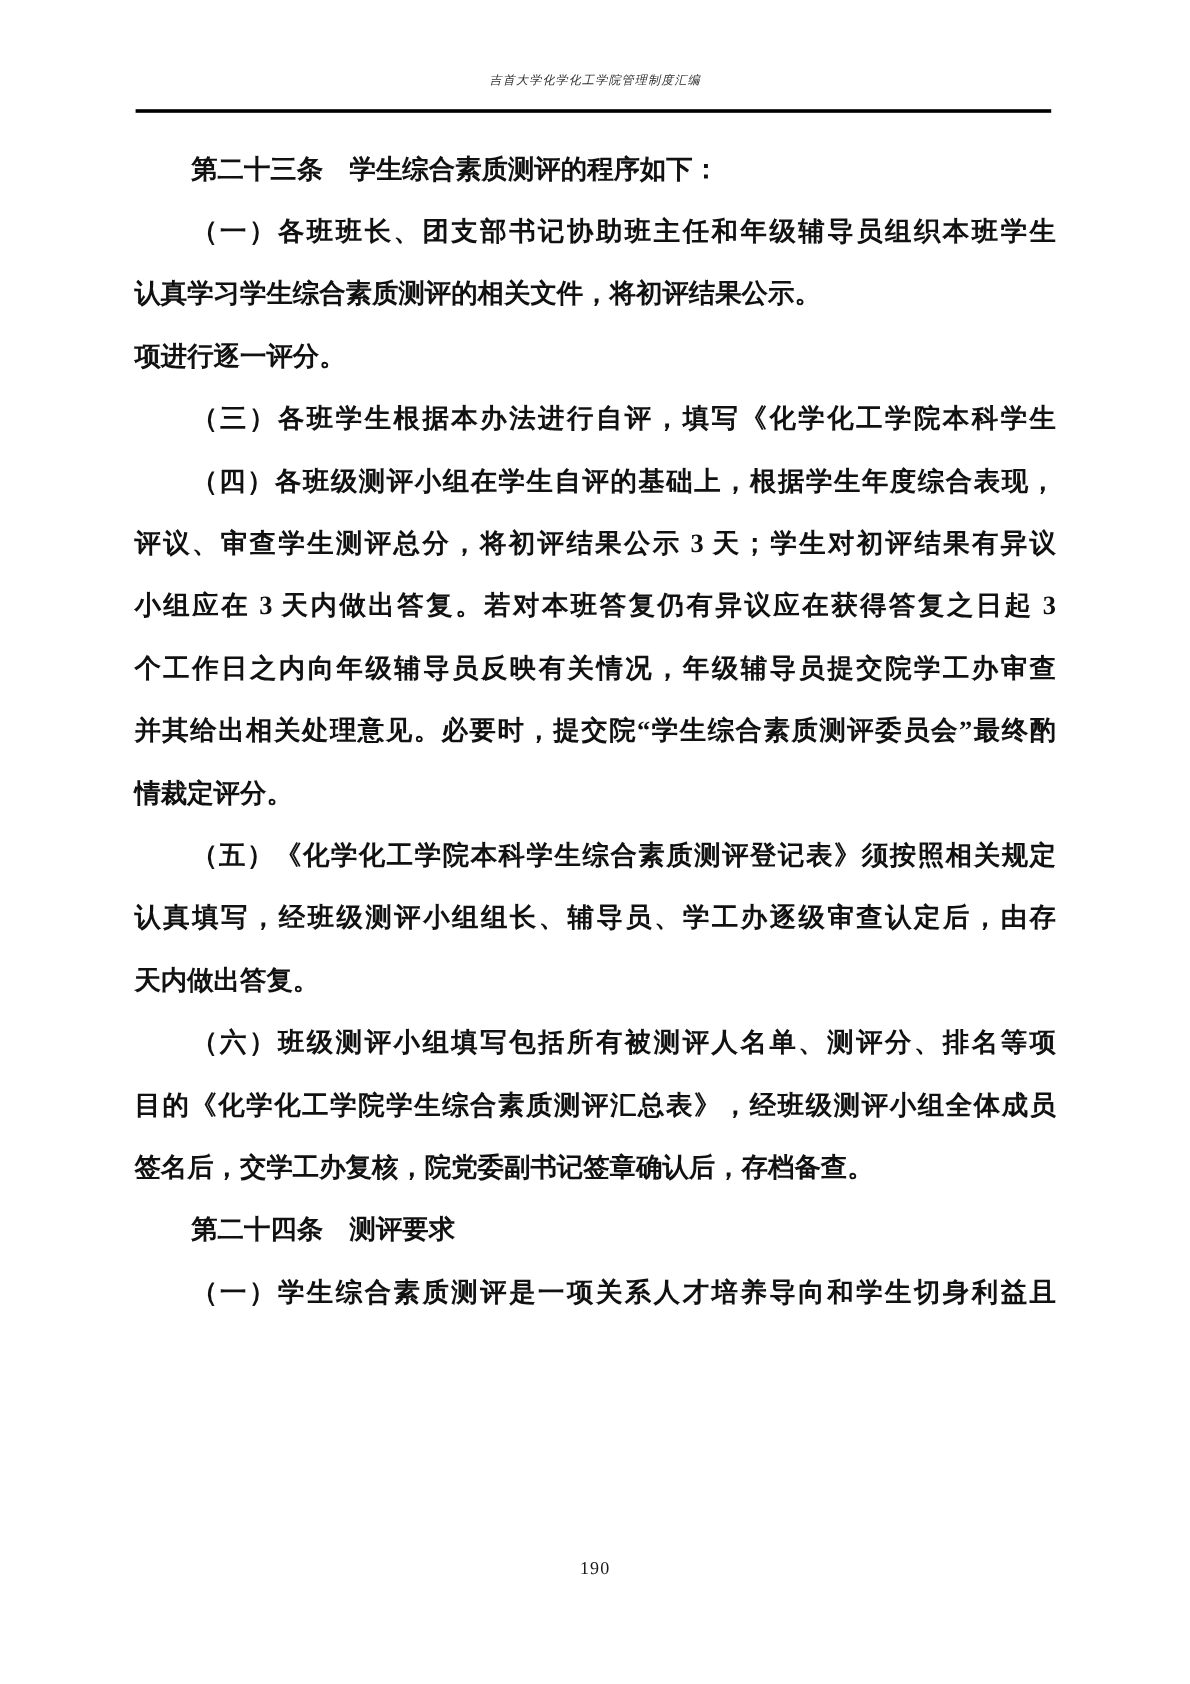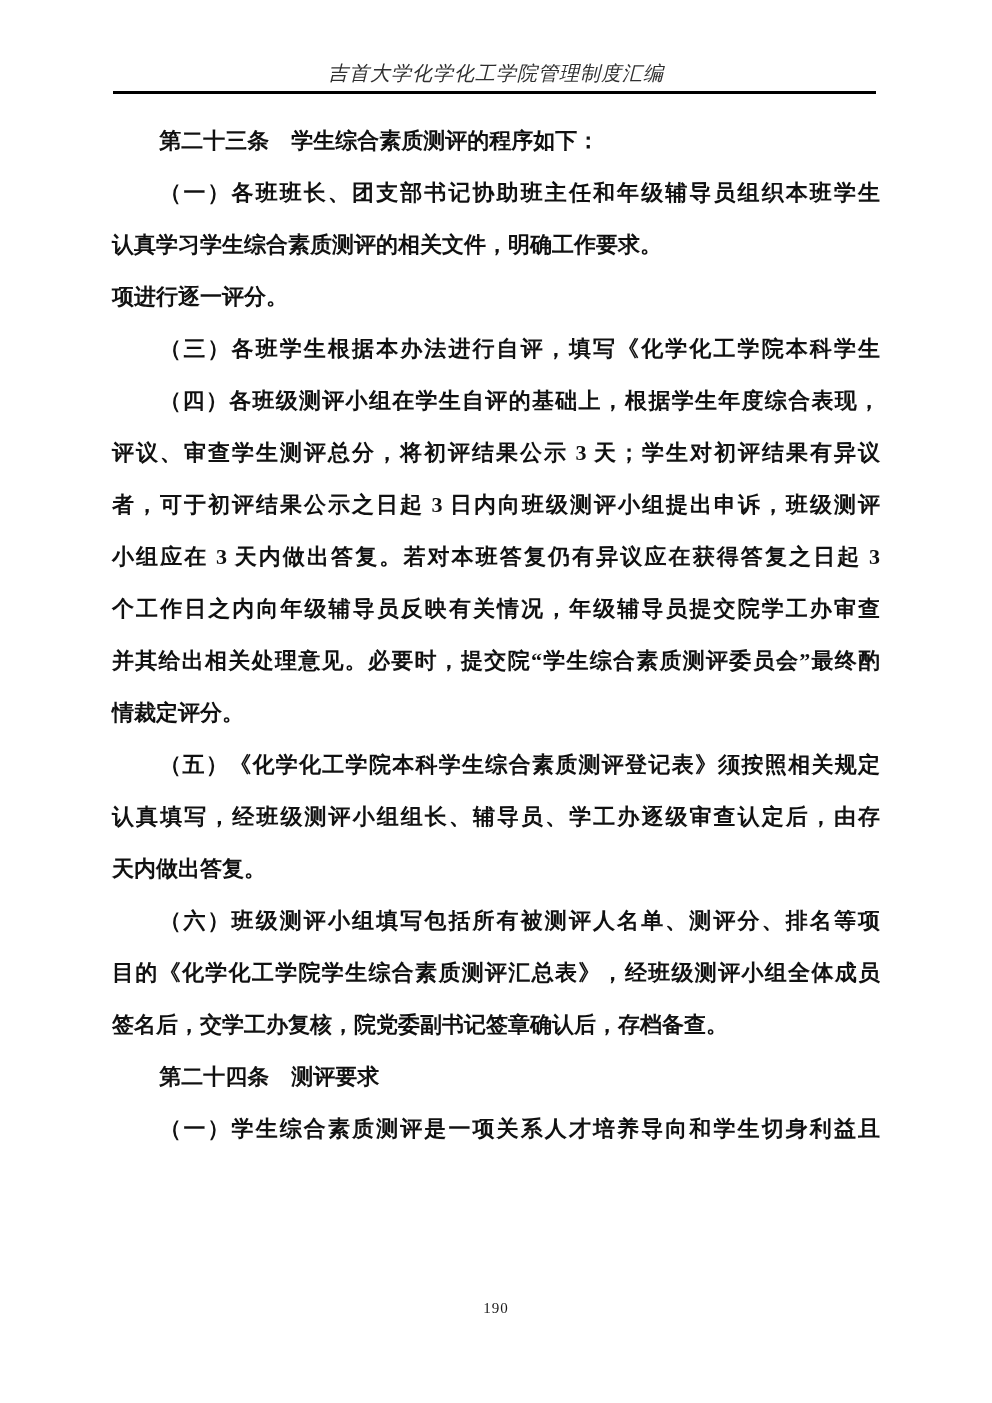--- a/index.html
+++ b/index.html
@@ -15,21 +15,21 @@
     overflow: hidden;
     font-family: "Liberation Serif", "DejaVu Serif", serif;
     color: #121212;
   }
   .header-title {
     position: absolute;
     top: 60px;
     left: 0;
     width: 992px;
     text-align: center;
-    font-size: 20px;
+    font-size: 10px;
     font-style: italic;
     letter-spacing: 1px;
     color: #2e2e2e;
     white-space: nowrap;
   }
   .header-rule {
     position: absolute;
     top: 91px;
     left: 113px;
     width: 763px;
@@ -74,26 +74,25 @@
 
 <div class="page">
 
   <div class="header-title">吉首大学化学化工学院管理制度汇编</div>
 
   <div class="header-rule"></div>
 
   <div class="doc">
     <p class="line indent">第二十三条　学生综合素质测评的程序如下：</p>
     <p class="line indent fill">（一）各班班长、团支部书记协助班主任和年级辅导员组织本班学生</p>
-    <p class="line">认真学习学生综合素质测评的相关文件，明确工作要求。</p>
+    <p class="line">认真学习学生综合素质测评的相关文件，将初评结果公示。</p>
     <p class="line">项进行逐一评分。</p>
     <p class="line indent fill">（三）各班学生根据本办法进行自评，填写《化学化工学院本科学生</p>
     <p class="line indent fill">（四）各班级测评小组在学生自评的基础上，根据学生年度综合表现，</p>
     <p class="line fill">评议、审查学生测评总分，将初评结果公示 3 天；学生对初评结果有异议</p>
-    <p class="line fill">者，可于初评结果公示之日起 3 日内向班级测评小组提出申诉，班级测评</p>
     <p class="line fill">小组应在 3 天内做出答复。若对本班答复仍有异议应在获得答复之日起 3</p>
     <p class="line fill">个工作日之内向年级辅导员反映有关情况，年级辅导员提交院学工办审查</p>
     <p class="line fill">并其给出相关处理意见。必要时，提交院“学生综合素质测评委员会”最终酌</p>
     <p class="line">情裁定评分。</p>
     <p class="line indent fill">（五）《化学化工学院本科学生综合素质测评登记表》须按照相关规定</p>
     <p class="line fill">认真填写，经班级测评小组组长、辅导员、学工办逐级审查认定后，由存</p>
     <p class="line">天内做出答复。</p>
     <p class="line indent fill">（六）班级测评小组填写包括所有被测评人名单、测评分、排名等项</p>
     <p class="line fill">目的《化学化工学院学生综合素质测评汇总表》，经班级测评小组全体成员</p>
     <p class="line">签名后，交学工办复核，院党委副书记签章确认后，存档备查。</p>

